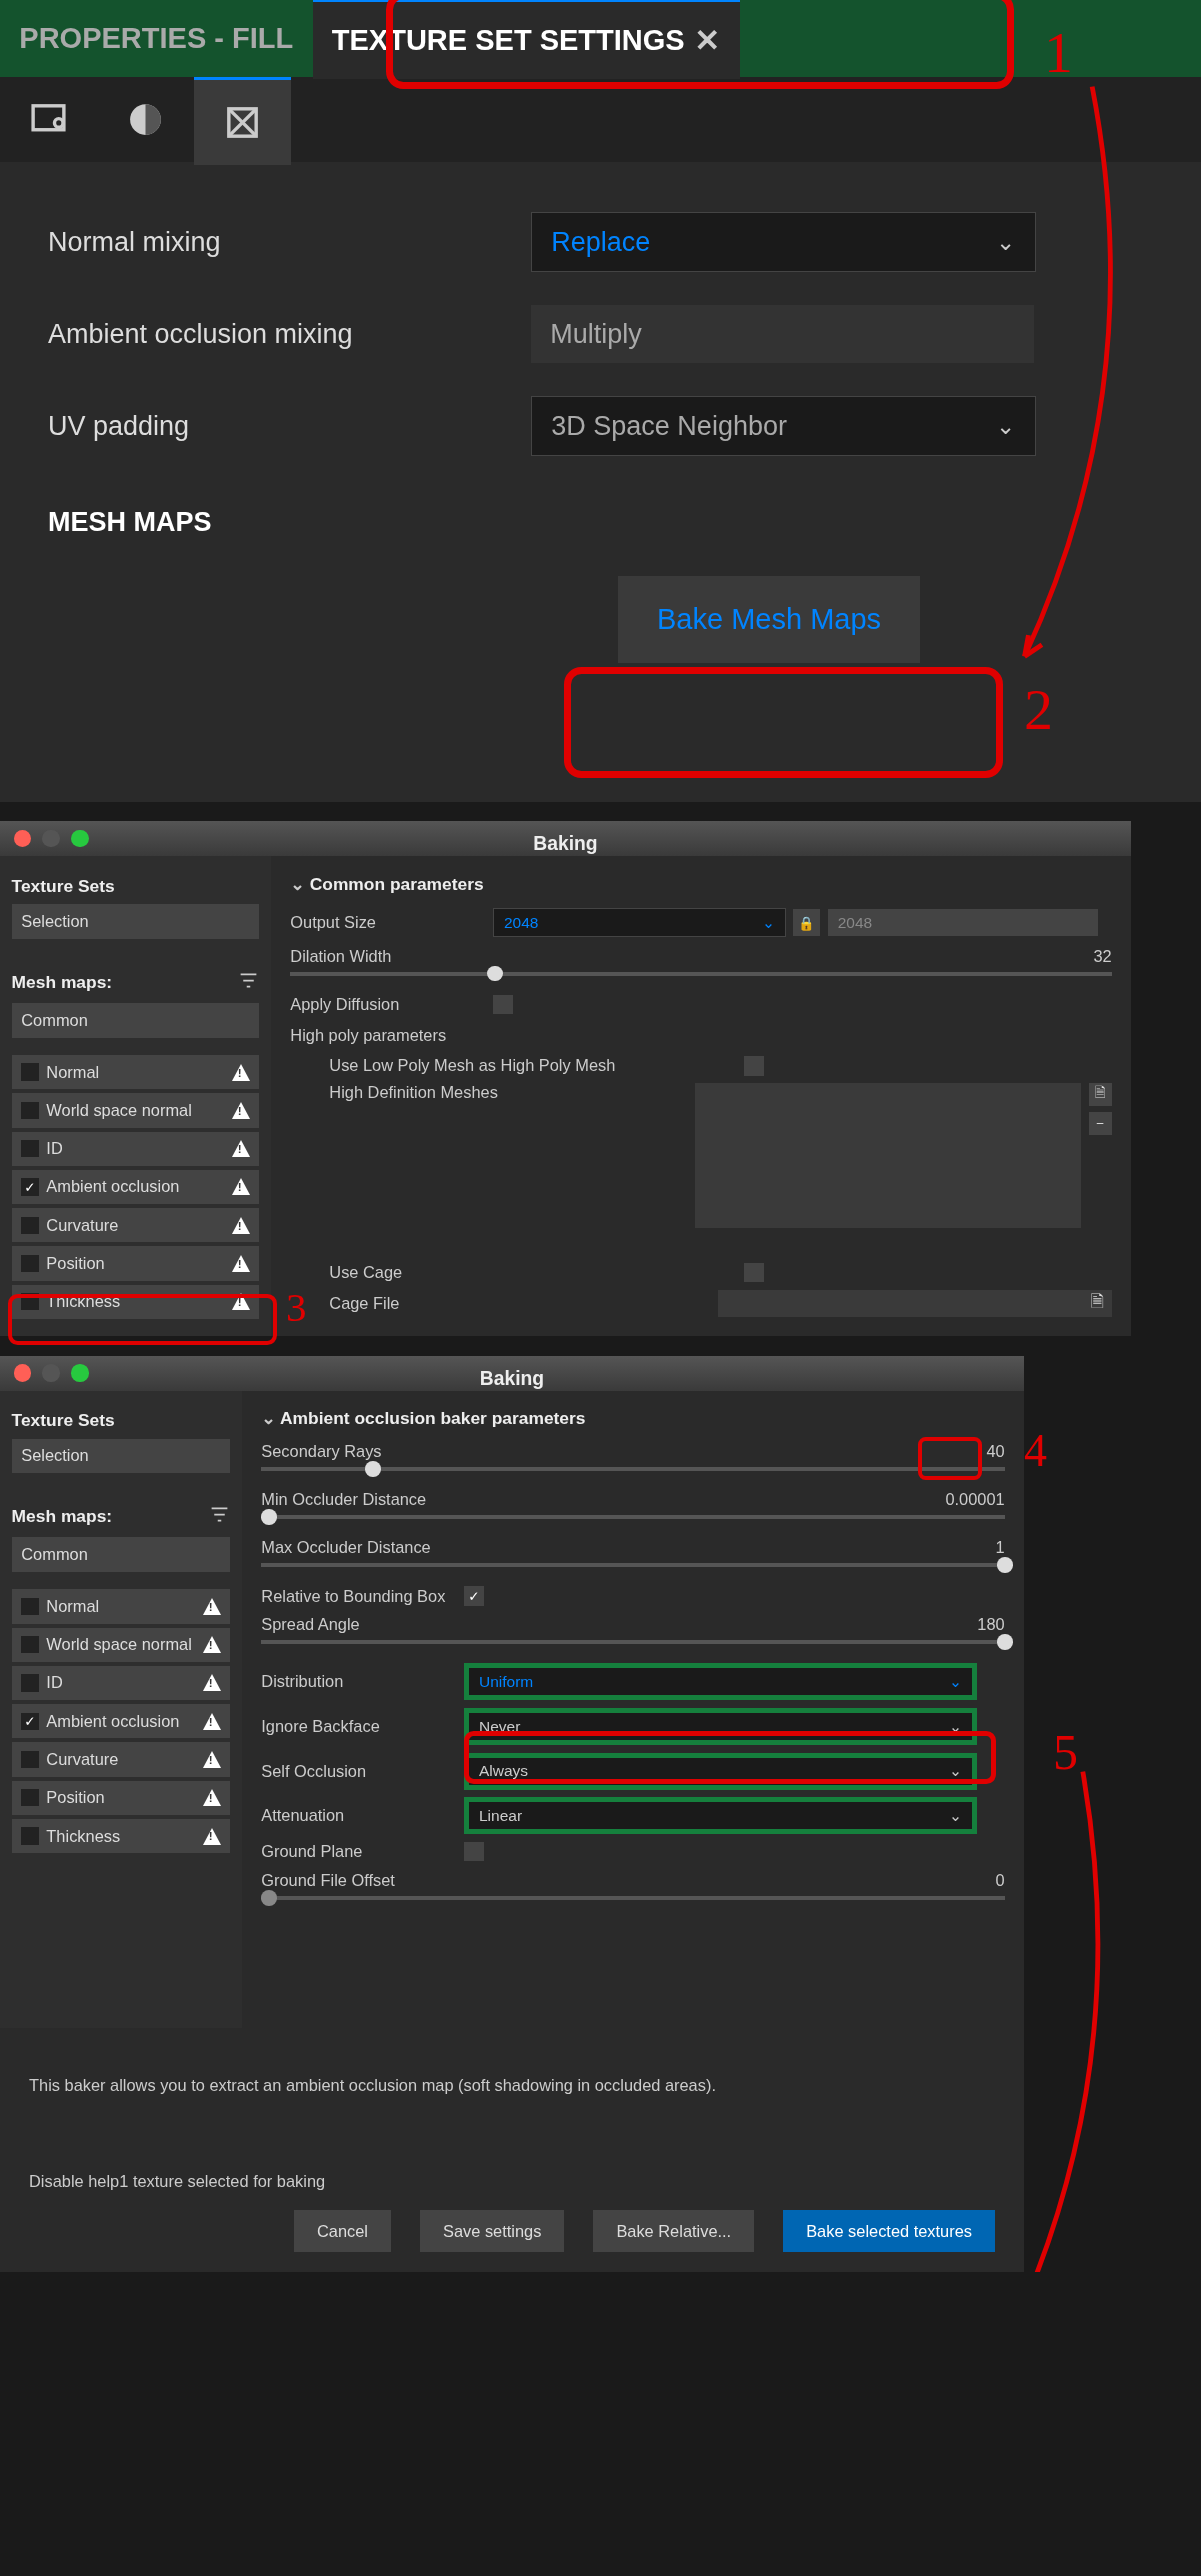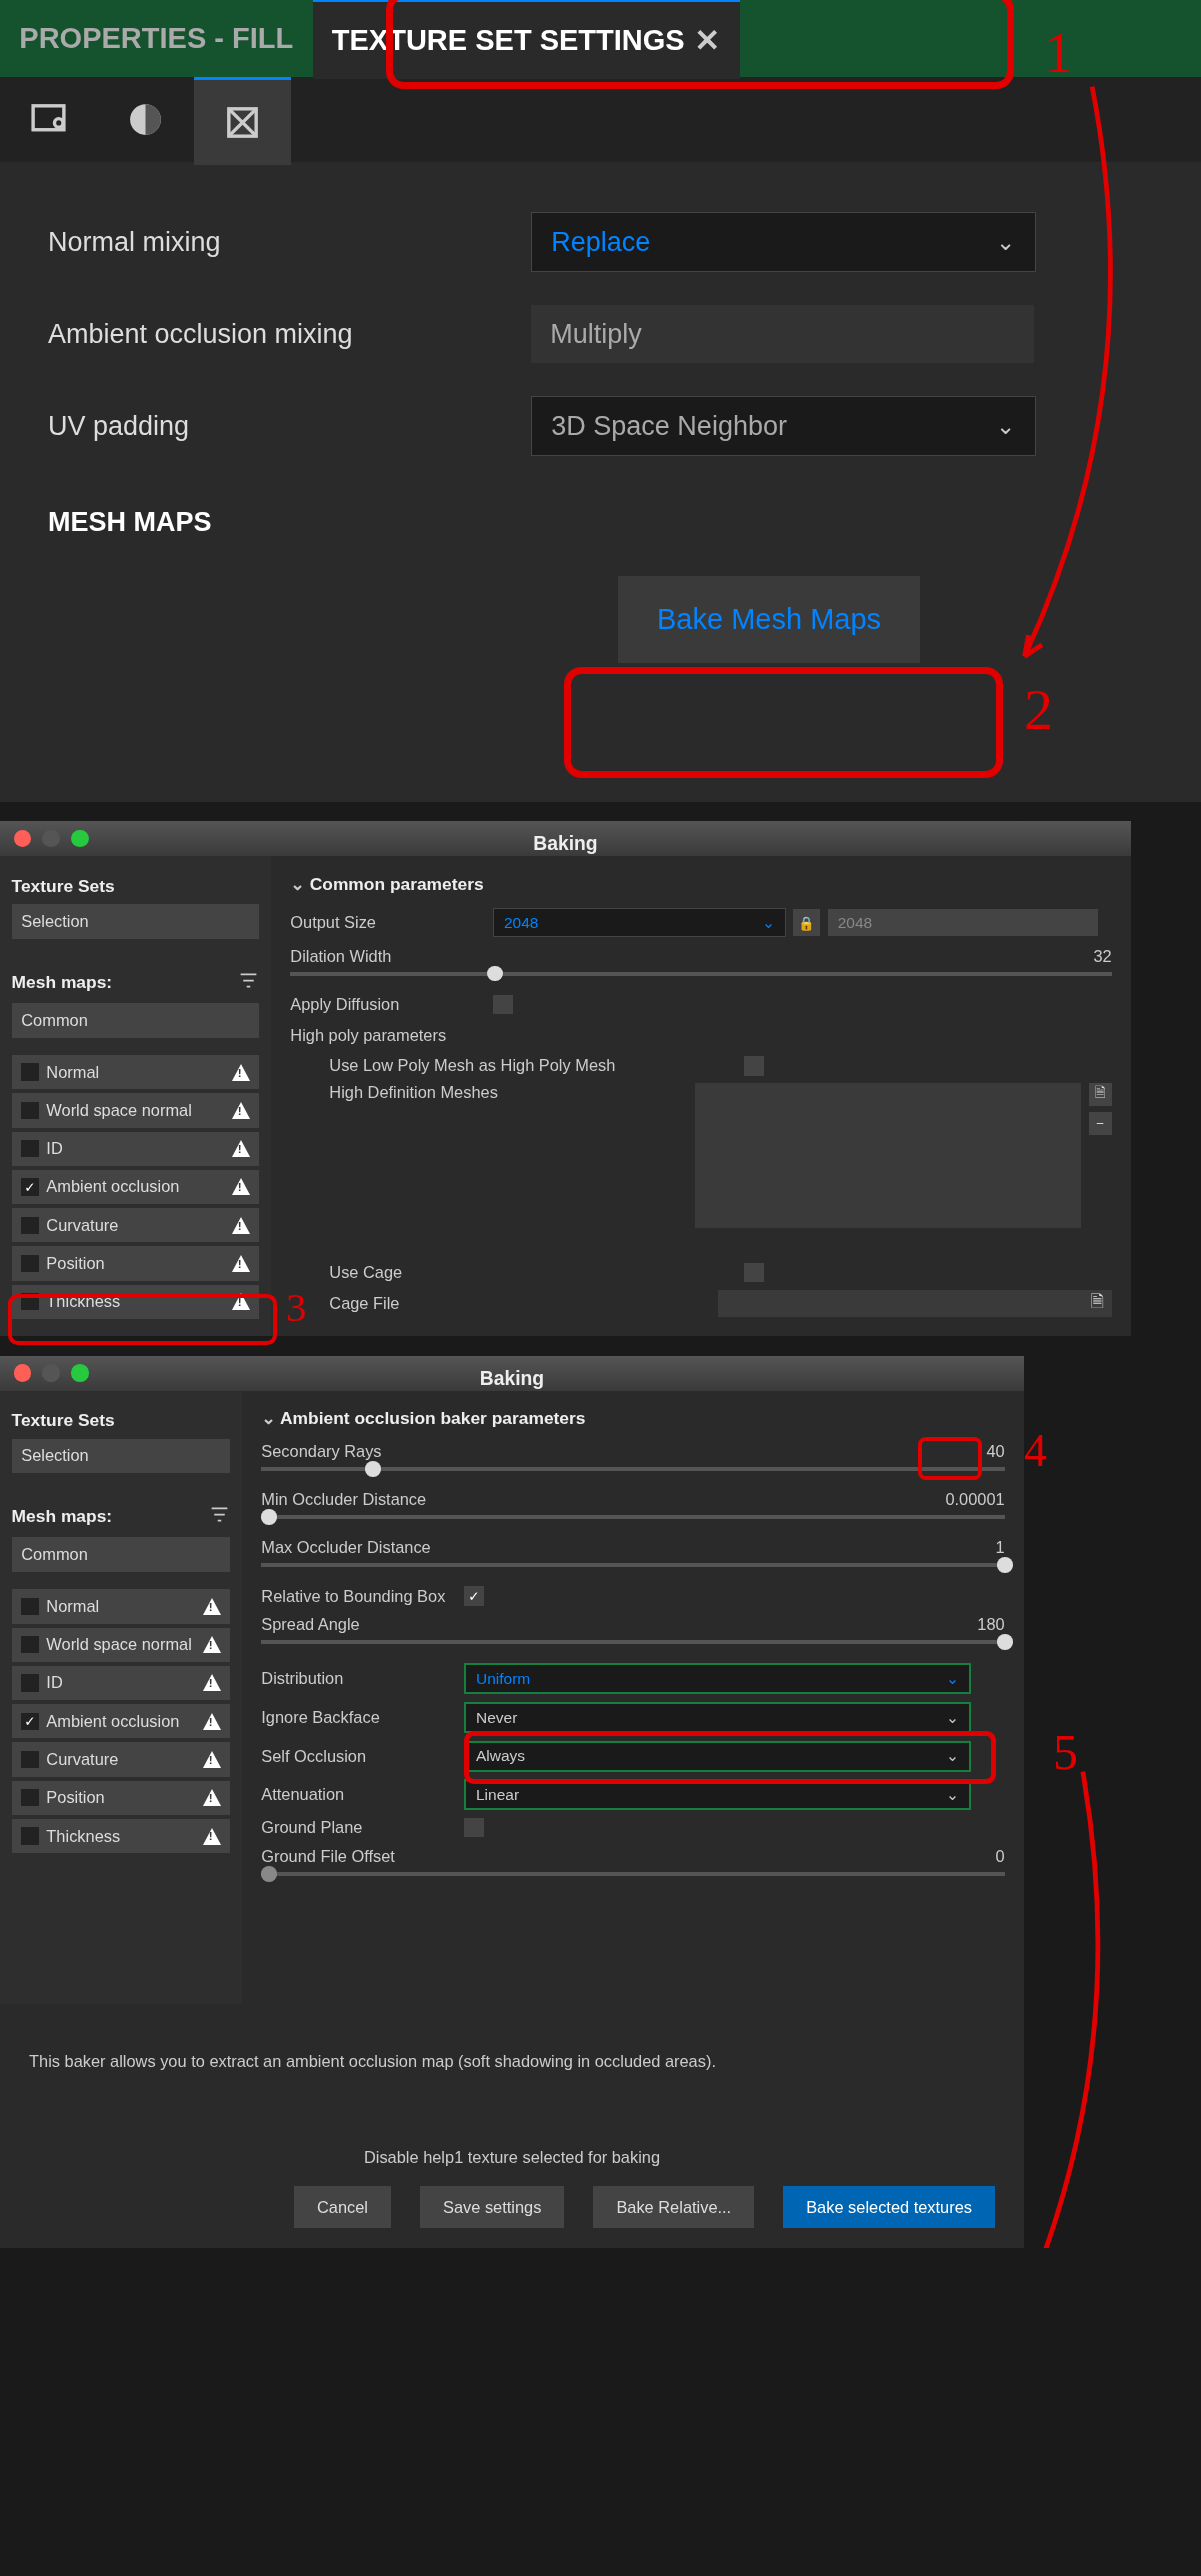--- a/index.html
+++ b/index.html
@@ -333,21 +333,21 @@
     max-width: 386px;
     display: flex;
     align-items: center;
     justify-content: flex-end;
     padding-right: 7.7px;
     color: #ddd;
   }
   .dropdown-full {
     flex: 1;
     background: #1a1a1a;
-    border: 2px solid #15803d;
+    border: 5px solid #15803d;
     height: 27px;
     display: flex;
     align-items: center;
     justify-content: space-between;
     padding: 0 9.7px;
     font-size: 15.5px;
     color: #ccc;
     max-width: 483px;
   }
   .dropdown-full.accent { color: #0084ff; }
@@ -357,21 +357,21 @@
     padding: 19.3px 29px;
     background: #2a2a2a;
   }
   .help-text {
     font-size: 16.4px;
     color: #ccc;
     margin: 29px 0 77px;
   }
   .footer-row {
     display: flex;
-    justify-content: center;
+    justify-content: flex-start;
     align-items: center;
     font-size: 16.4px;
     color: #ccc;
     margin-bottom: 19.3px;
   }
   .btn-row {
     display: flex;
     gap: 29px;
     justify-content: flex-end;
   }

